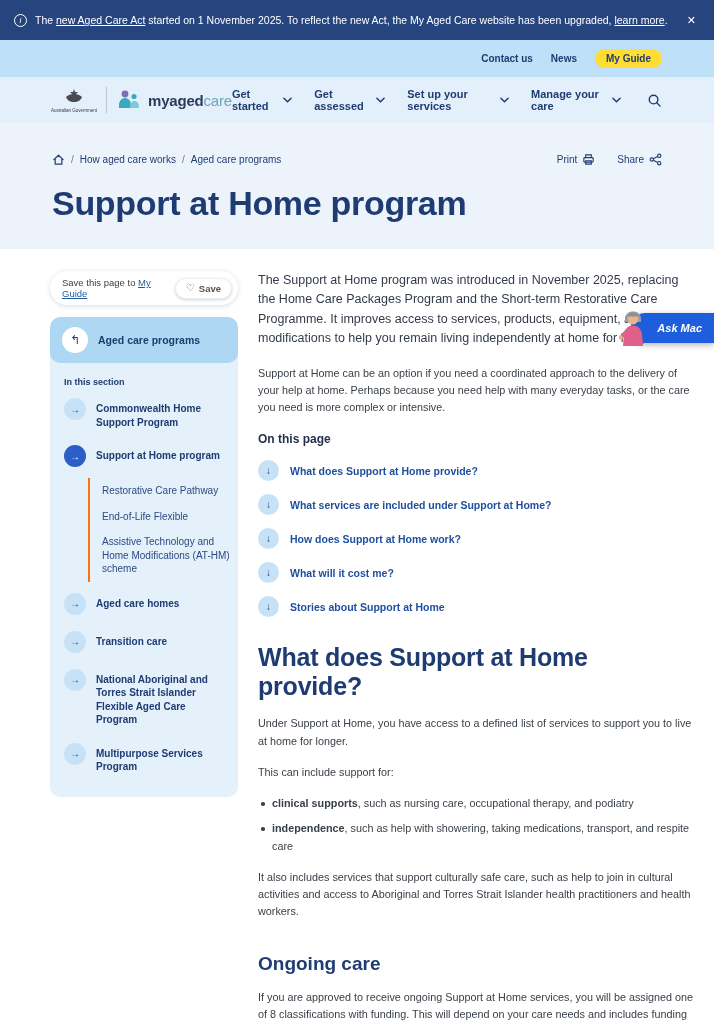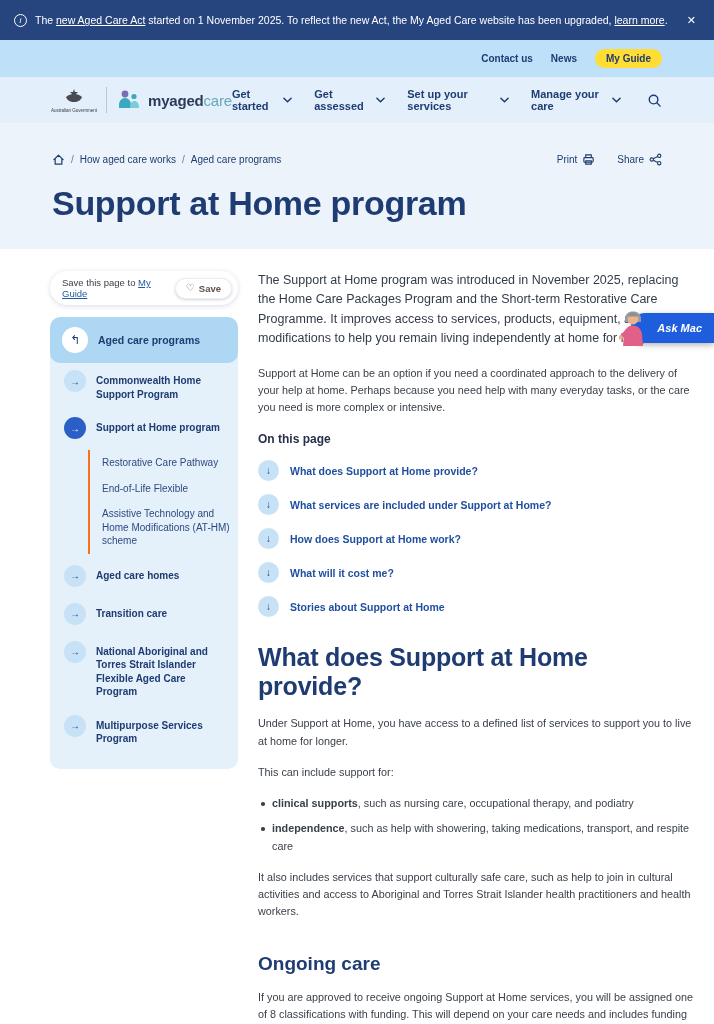--- a/index.html
+++ b/index.html
@@ -237,20 +237,21 @@
         <span class="heart">♡</span>
         <span>Save</span>
       </span>
     </div>
 
     <div class="sidecard">
       <div class="sidecard-head">
         <span class="backcirc">↰</span>
         <span class="headlbl">Aged care programs</span>
       </div>
+      <div class="in-section">In this section</div>
 
       <div class="side-item">
         <span class="circ">→</span>
         <span class="lbl">Commonwealth Home Support Program</span>
       </div>
 
       <div class="side-item active">
         <span class="circ">→</span>
         <span class="lbl">Support at Home program</span>
       </div>

